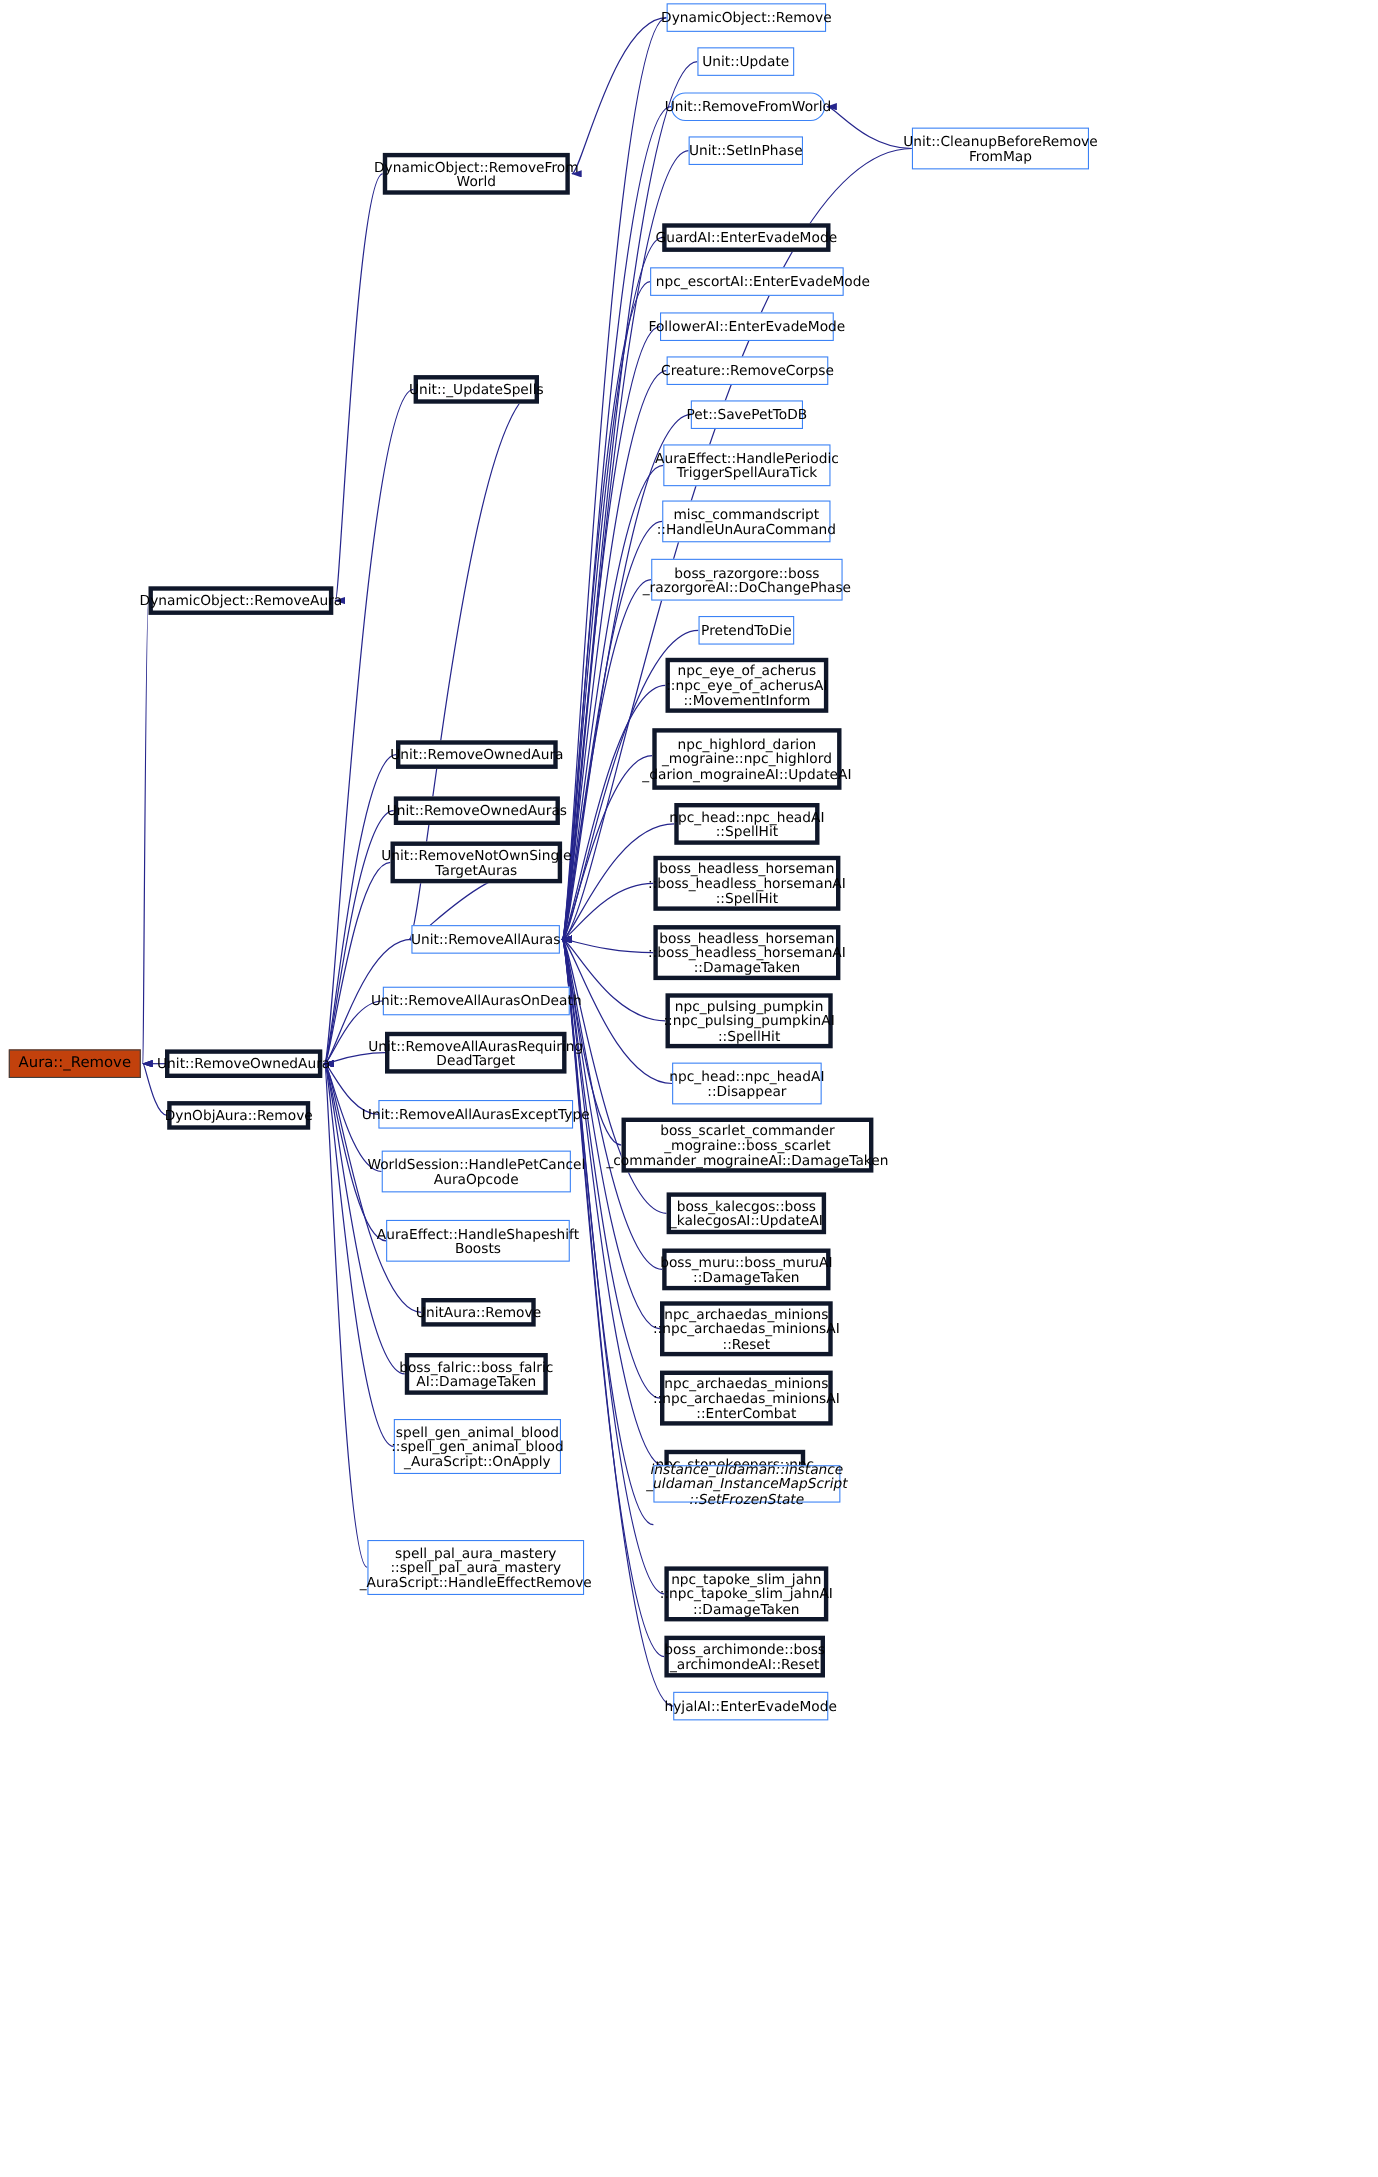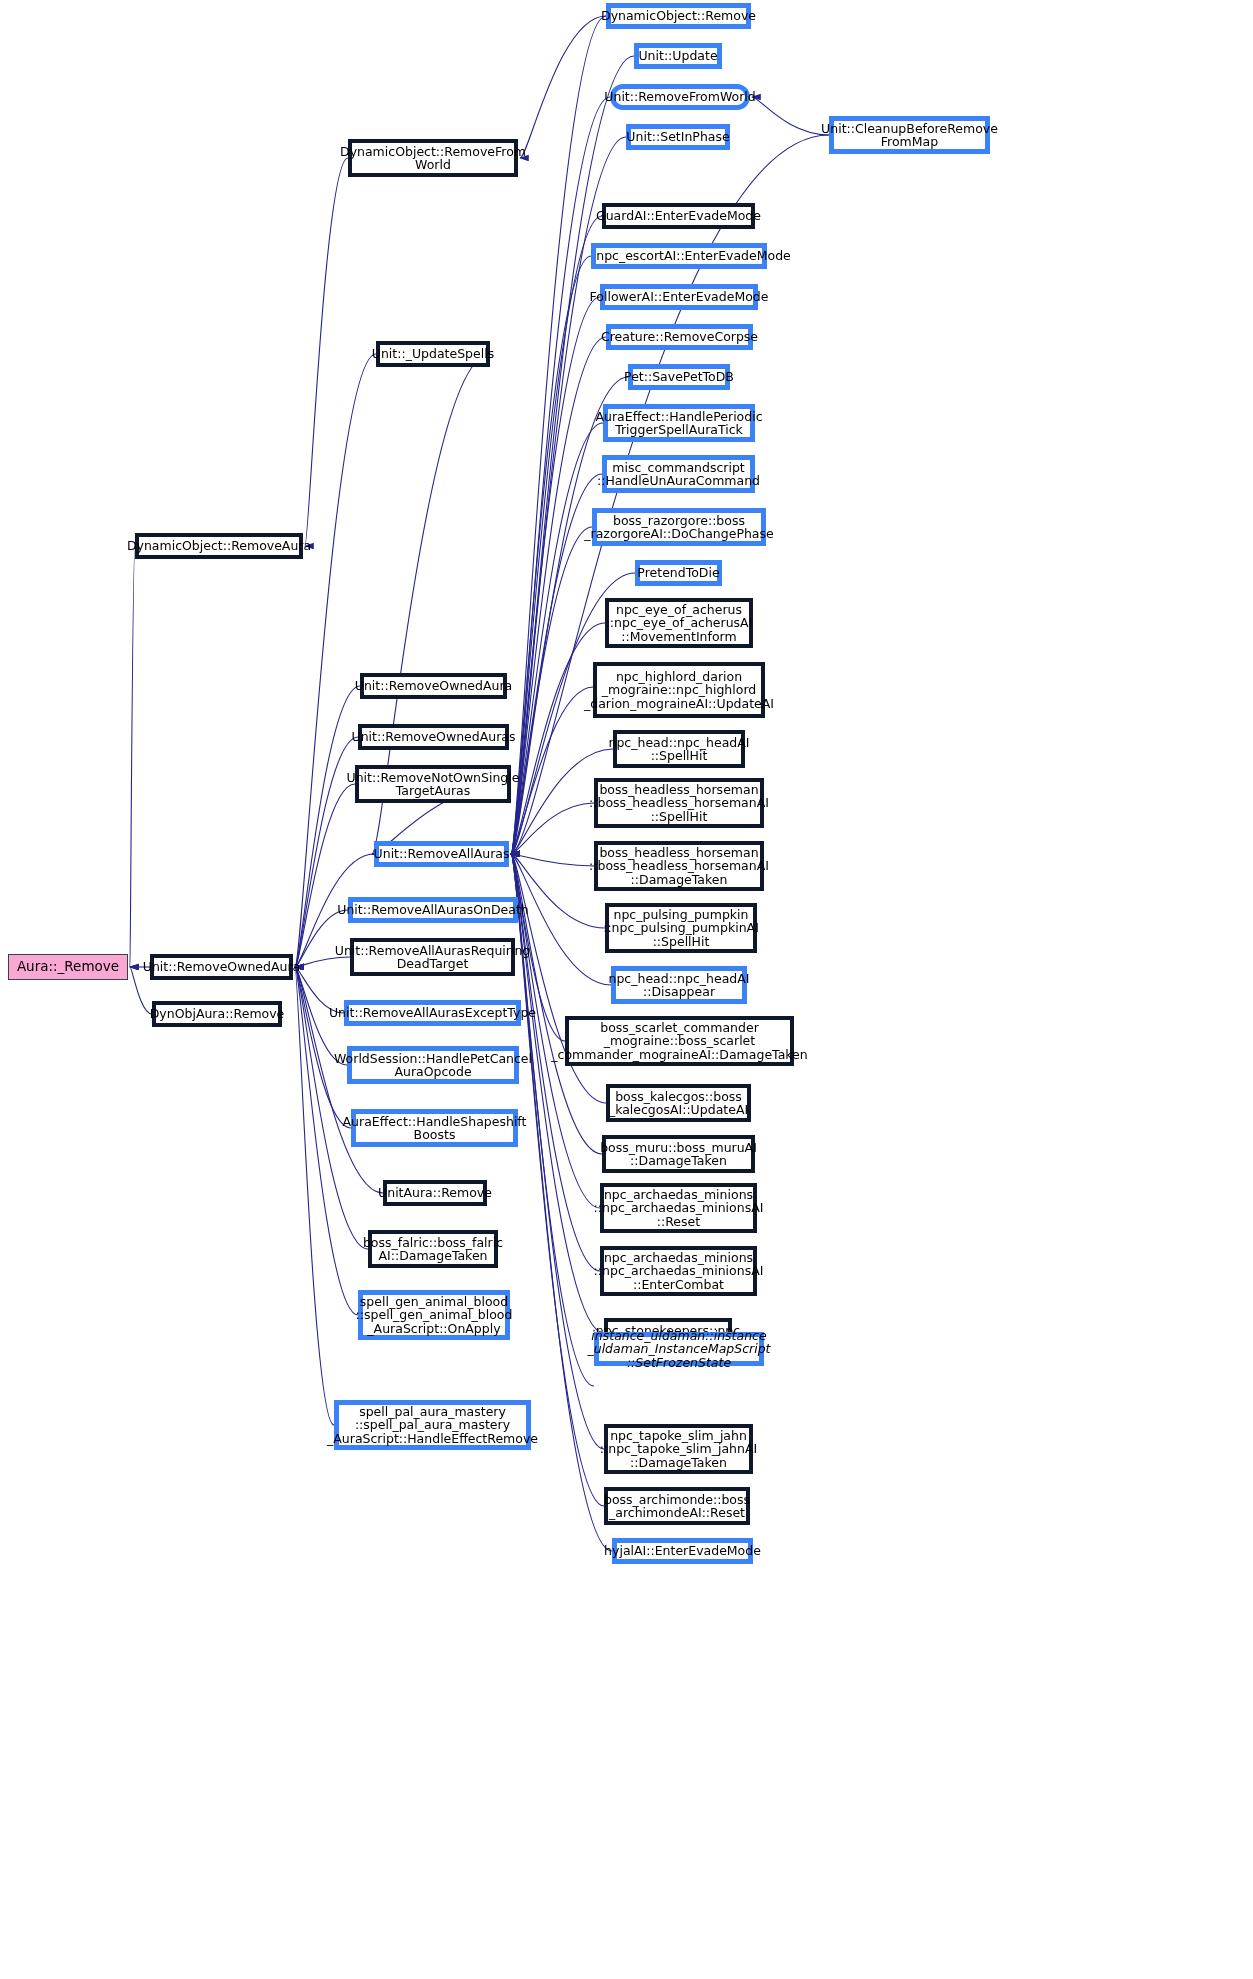--- a/index.html
+++ b/index.html
@@ -2,22 +2,22 @@
 <html><head>
 <meta charset="utf-8">
 <style>
   html,body{margin:0;padding:0;background:#ffffff;}
   #canvas{position:relative;width:1253px;height:1979px;background:#ffffff;
           font-family:"DejaVu Sans", sans-serif;overflow:hidden;}
   svg.edges{position:absolute;left:0;top:0;width:1253px;height:1979px;pointer-events:none;}
   .node{position:absolute;box-sizing:border-box;border:4px solid #0f172a;background:#ffffff;
         display:flex;align-items:center;justify-content:center;text-align:center;
         font-size:12.5px;line-height:13.5px;color:#000000;padding:1px 3px;white-space:pre-line;}
-  .node.red{border:5px solid #3b82f6;}
-  .node.root{background:#f9a8d4;border:1px solid #404040;font-size:13.5px;}
+  .node.red{border:1px solid #3b82f6;}
+  .node.root{background:#c2410c;border:1px solid #404040;font-size:13.5px;}
 </style>
 </head>
 <body>
 
 <div id="canvas">
   <svg class="edges" id="edge-layer">
     <defs>
       <marker id="arrow" markerWidth="9" markerHeight="9" refX="8" refY="3" orient="auto" markerUnits="strokeWidth">
         <path d="M0,0 L9,3 L0,6 z" fill="#25258c"></path>
       </marker>

